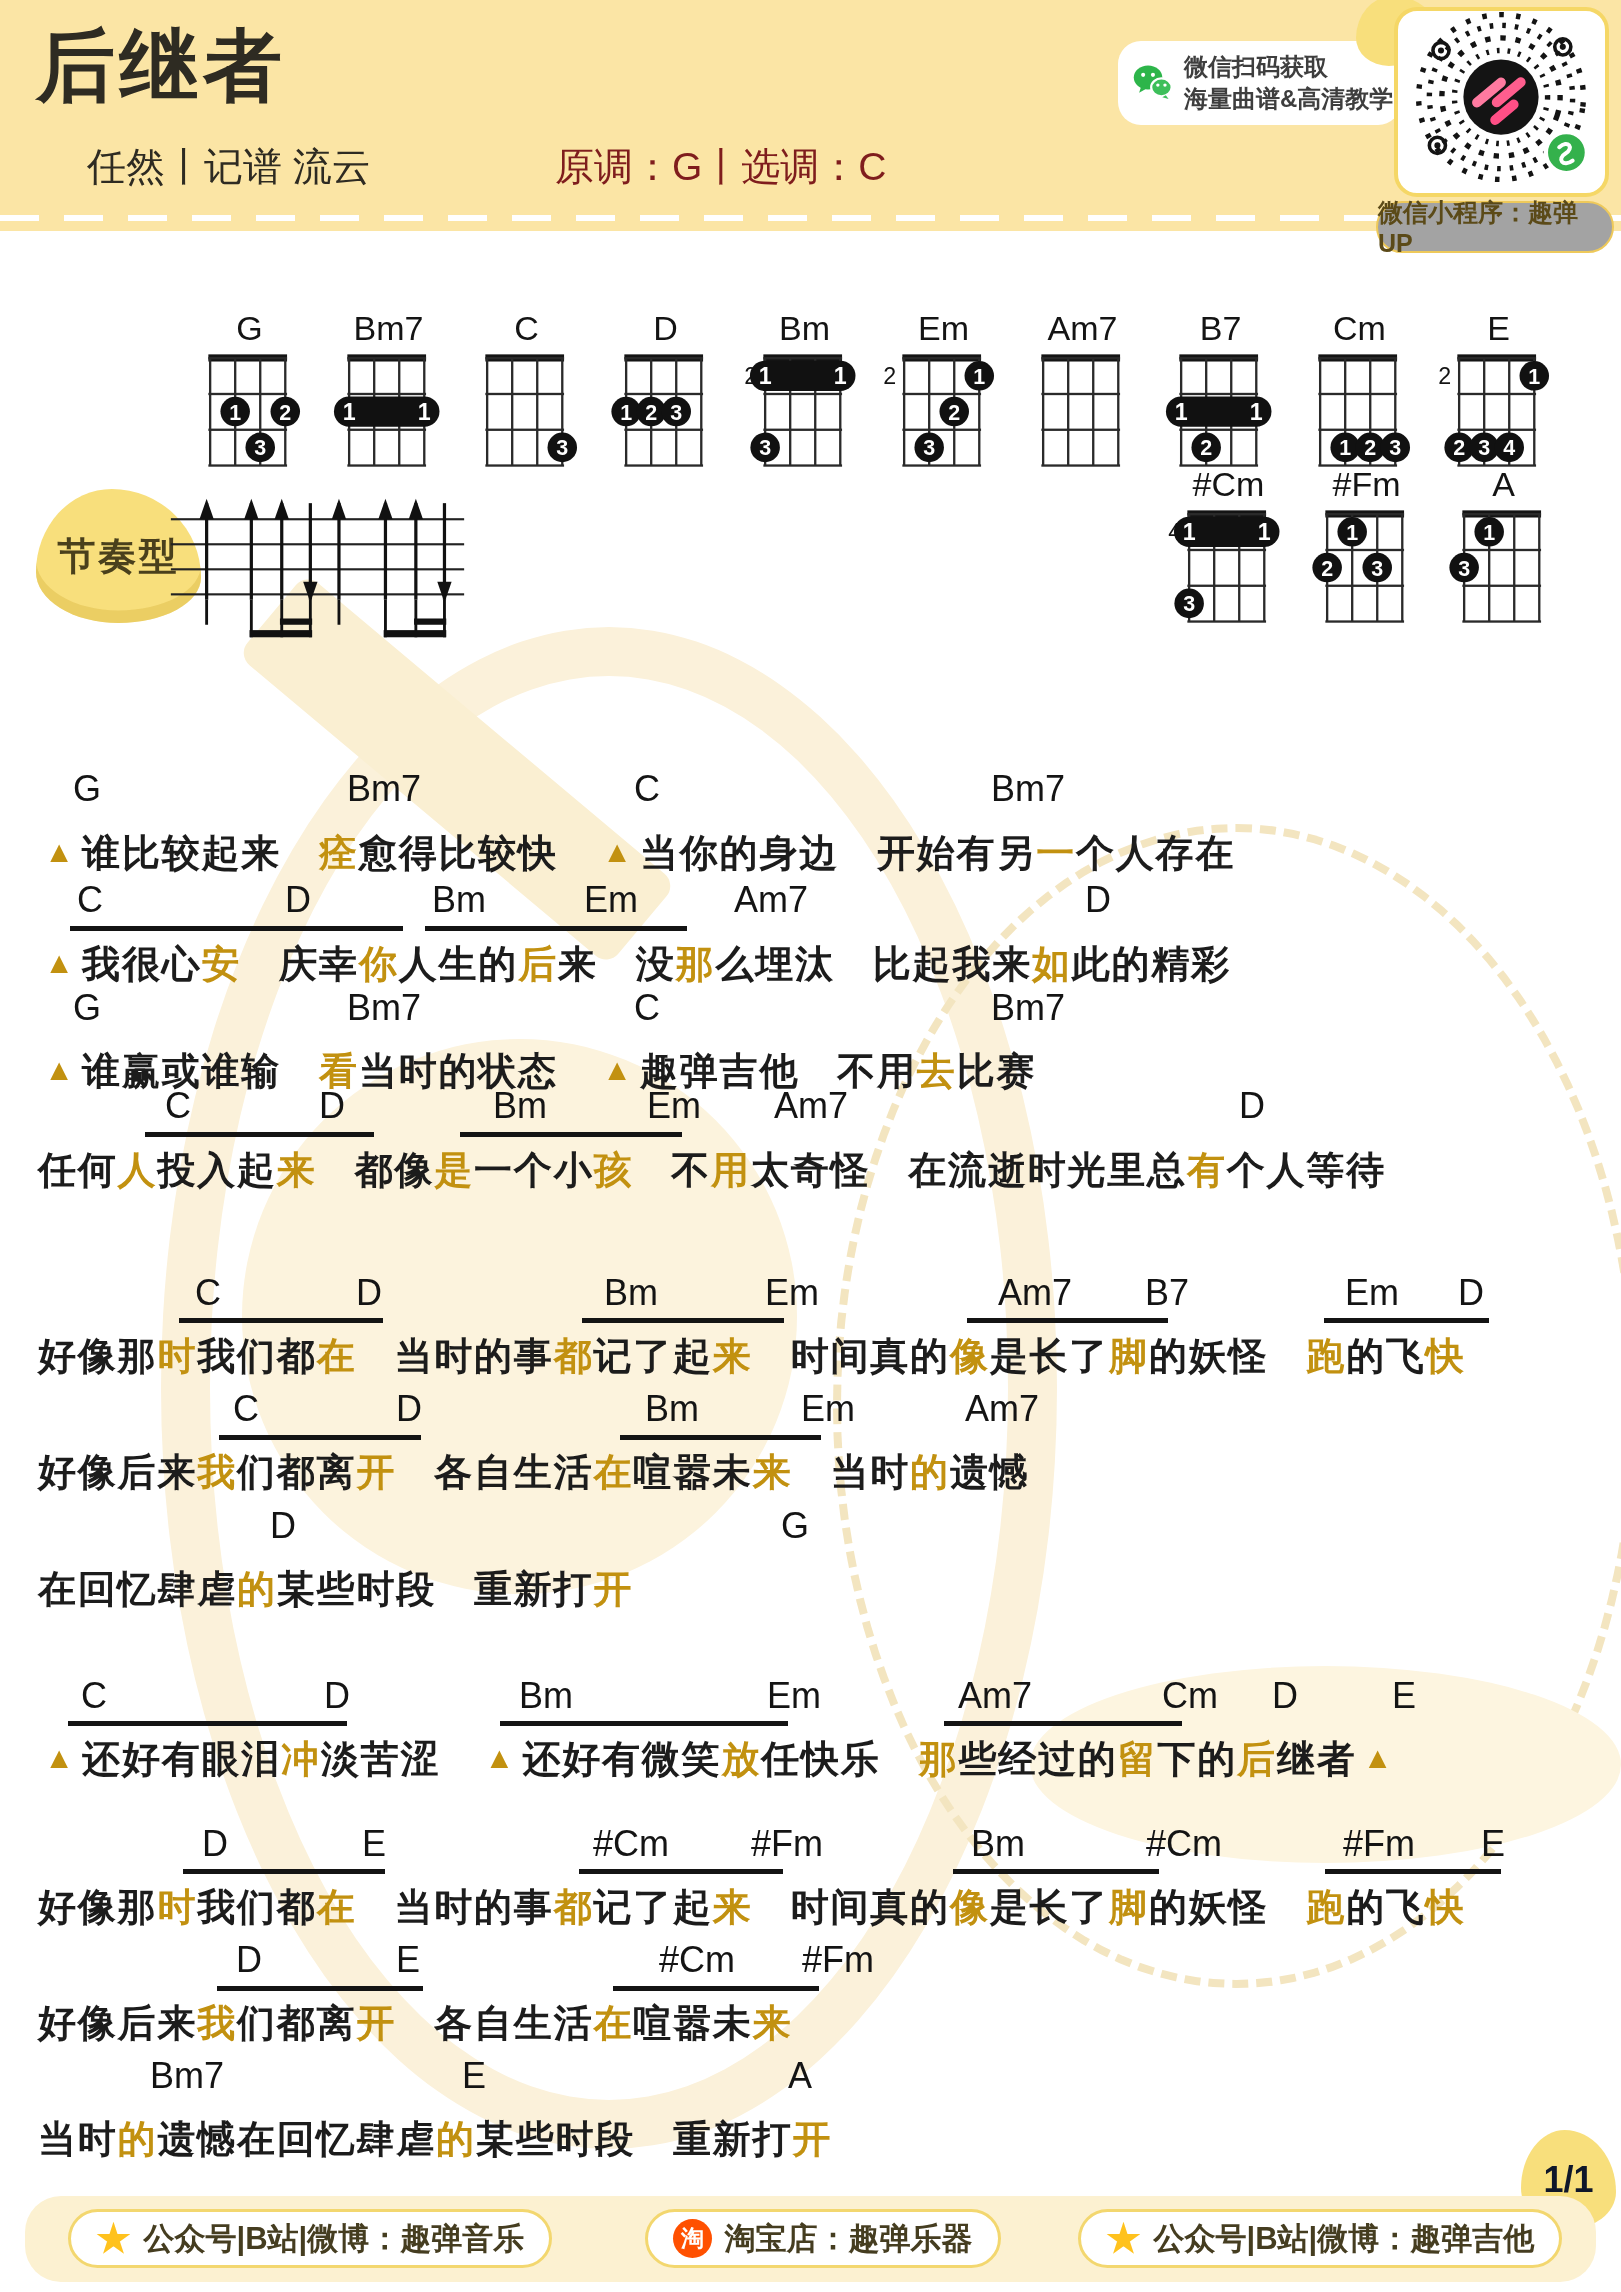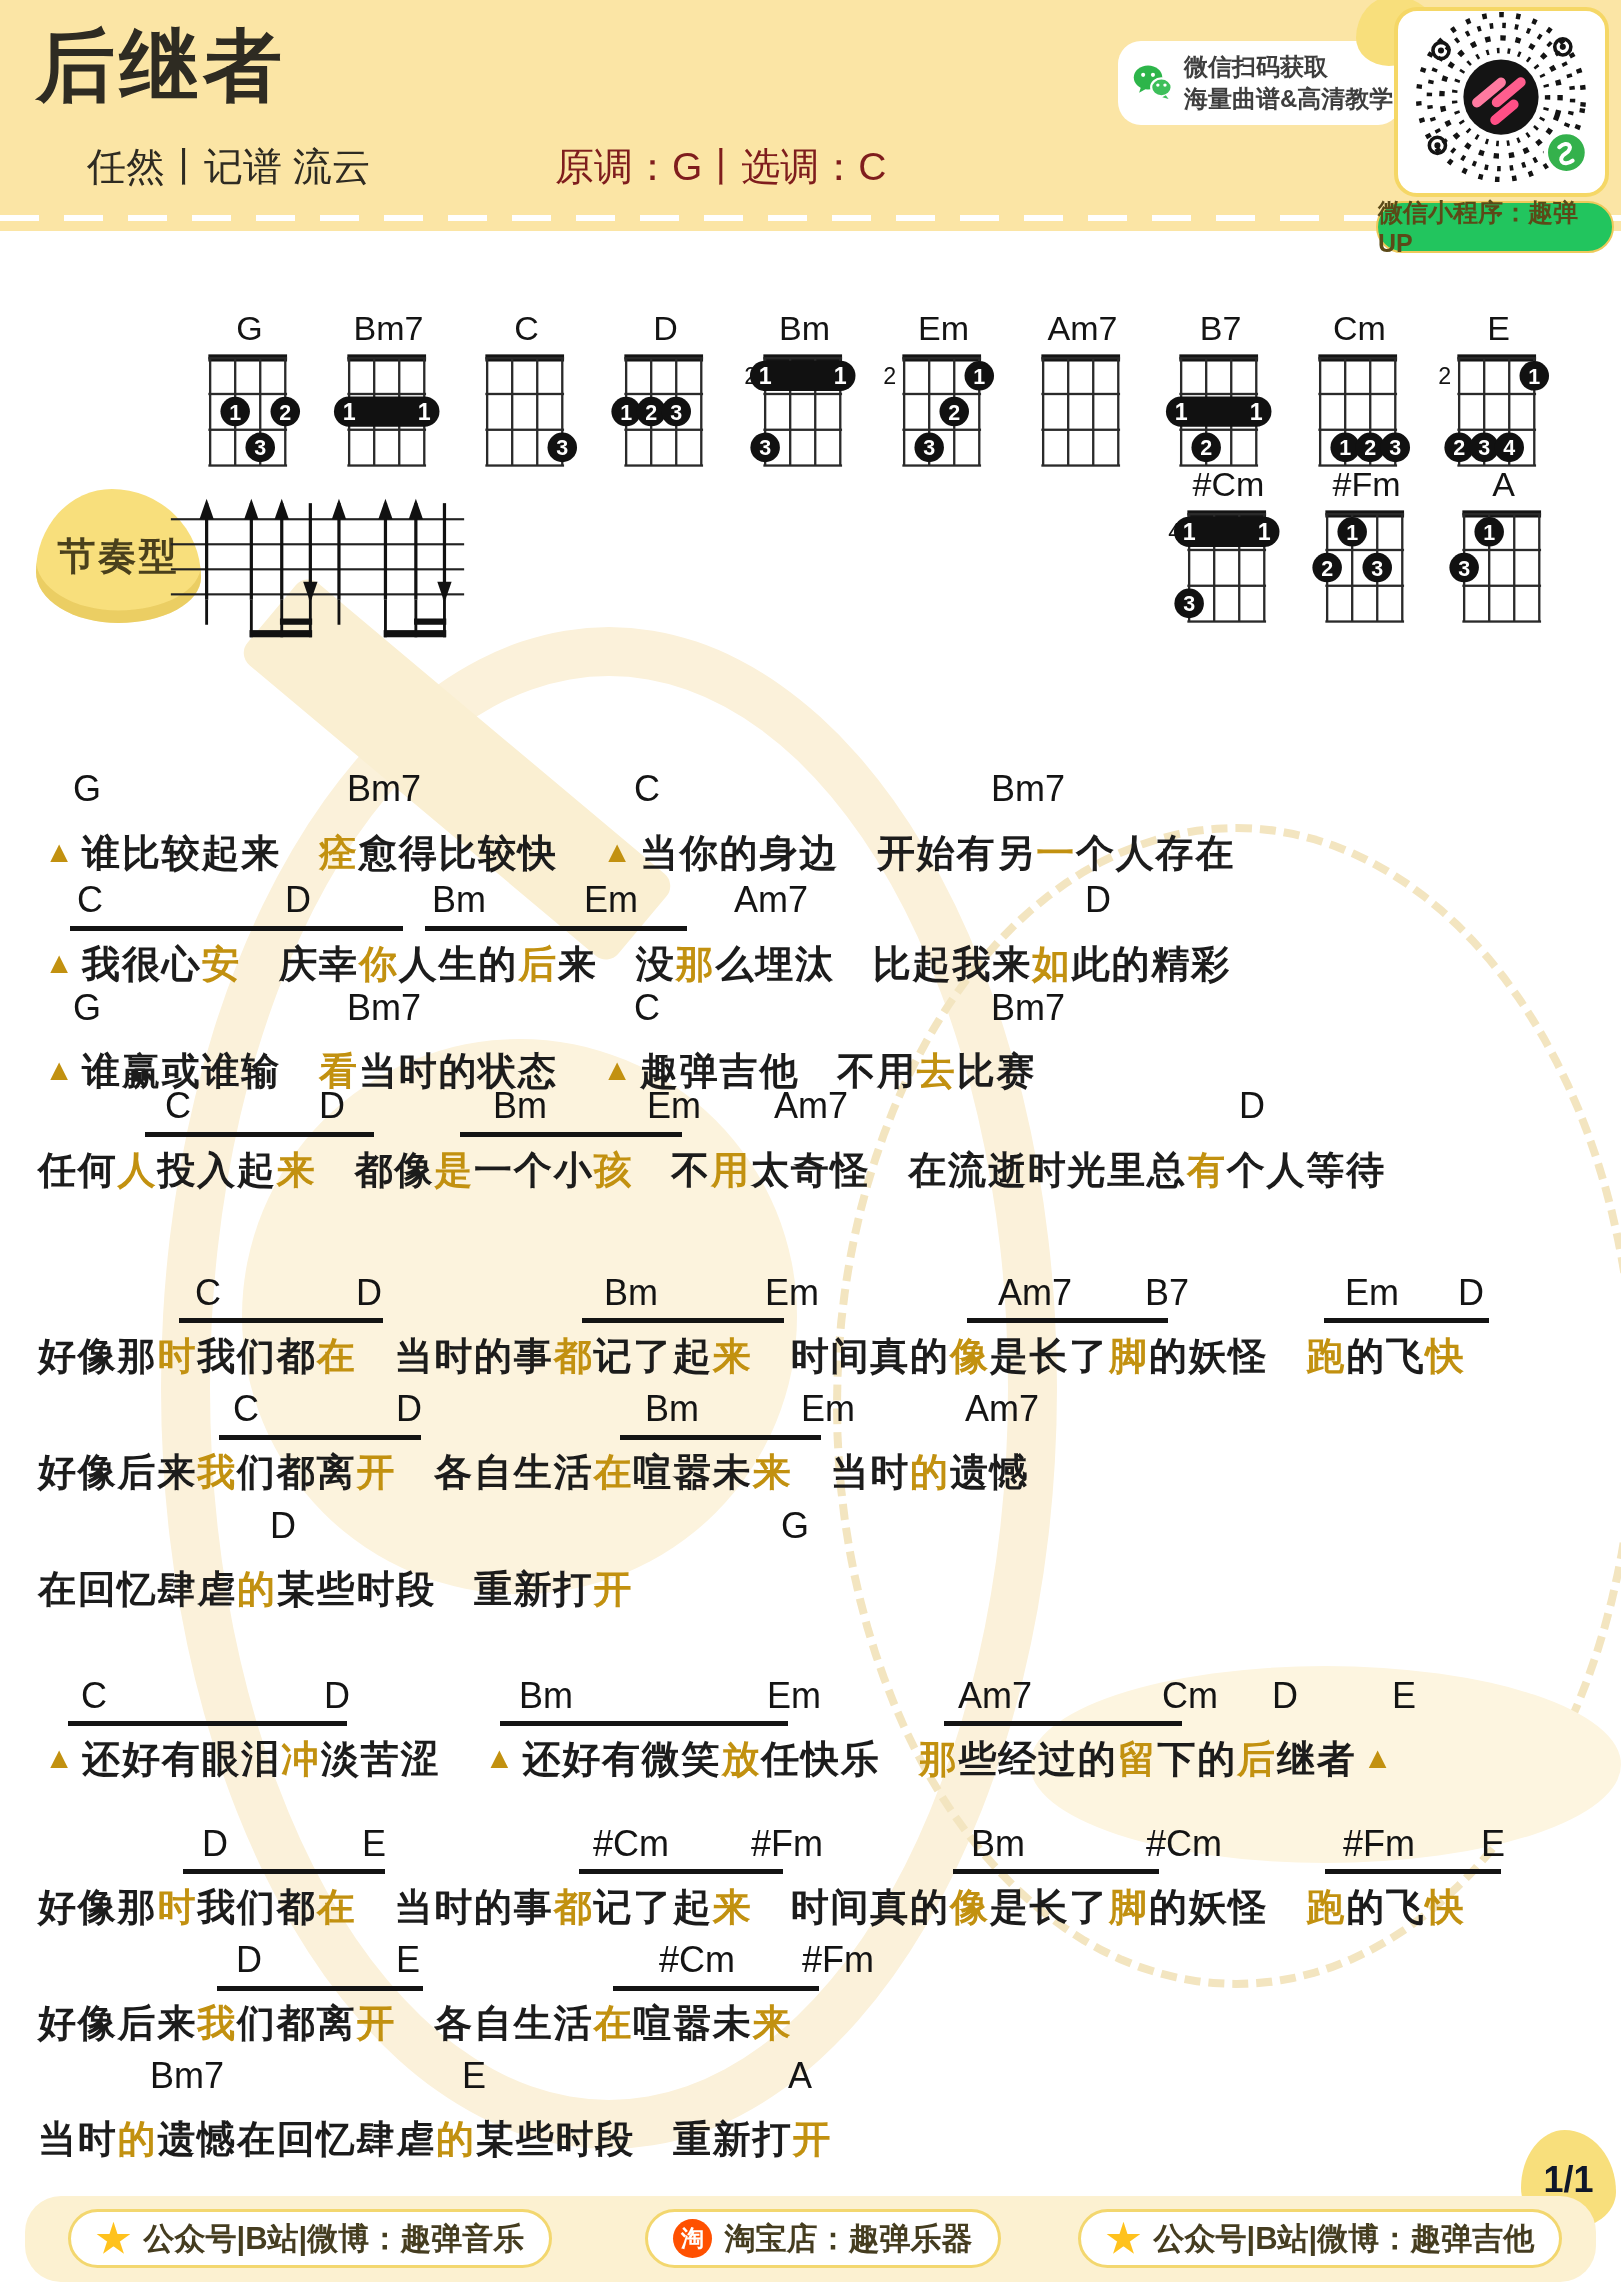--- a/index.html
+++ b/index.html
@@ -15,21 +15,21 @@
             background:repeating-linear-gradient(90deg,#fff 0 39px,rgba(255,255,255,0) 39px 64px);}
   .wechat-box{position:absolute;top:41px;left:1118px;width:283px;height:84px;background:#fff;border-radius:23px;
               display:flex;align-items:center;gap:10.7px;padding:0 14.3px;box-sizing:border-box;}
   .wechat-text{font-size:24px;color:#3e3e3e;line-height:1.35;font-weight:bold;white-space:nowrap;}
   .wechat-arrow{width:0;height:0;border-left:25px solid var(--accentYellow);
                 border-top:19px solid transparent;border-bottom:19px solid transparent;margin-left:auto;}
   .qr-blob{position:absolute;top:-3.6px;left:1356px;width:82px;height:70px;background:var(--badgeYellow);
            border-radius:45% 55% 60% 40%/60% 55% 45% 40%;}
   .qr-card{position:absolute;top:7.2px;left:1394px;width:215px;height:190px;background:#fff;
            border:4.5px solid #f5d766;border-radius:23px;box-sizing:border-box;}
-  .mini-pill{position:absolute;top:201px;left:1376px;width:238px;height:52px;background:#22c55e;
+  .mini-pill{position:absolute;top:201px;left:1376px;width:238px;height:52px;background:#a3a3a3;
              border:2.7px solid #eec95a;border-radius:27px;box-sizing:border-box;display:flex;align-items:center;
              justify-content:center;font-size:25px;font-weight:bold;color:#5b4a18;z-index:4;}
   
   .blob-badge{position:absolute;background:var(--badgeYellow);z-index:2;
               border-radius:46% 54% 50% 50%/62% 66% 34% 38%;
               box-shadow:inset 0 -12.5px 0 rgba(224,192,78,.55);
               display:flex;align-items:center;justify-content:center;
               font-weight:bold;color:#4a401c;letter-spacing:2.7px;}
   #blob-chords{top:322px;left:41px;width:152px;height:125px;font-size:45px;}
   #blob-rhythm{top:489px;left:36px;width:165px;height:134px;font-size:38px;}

